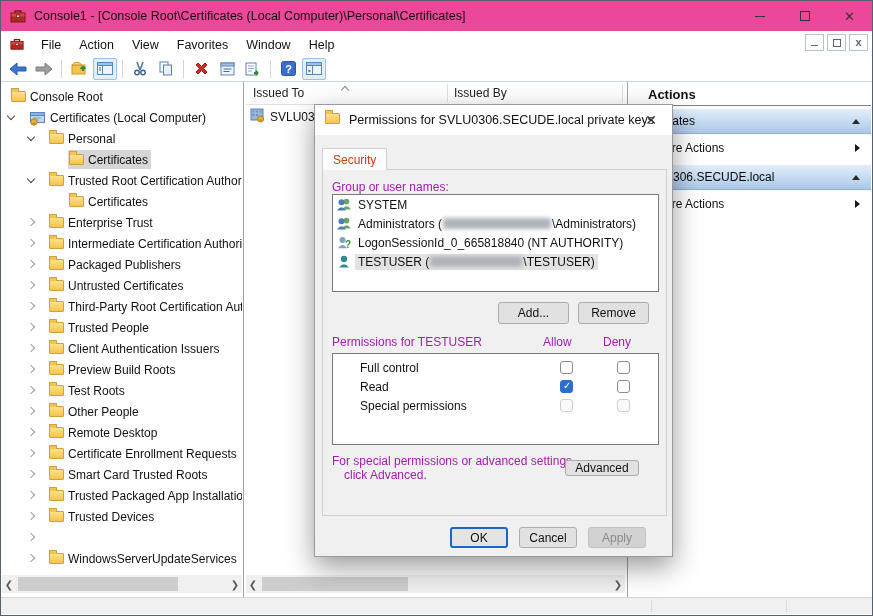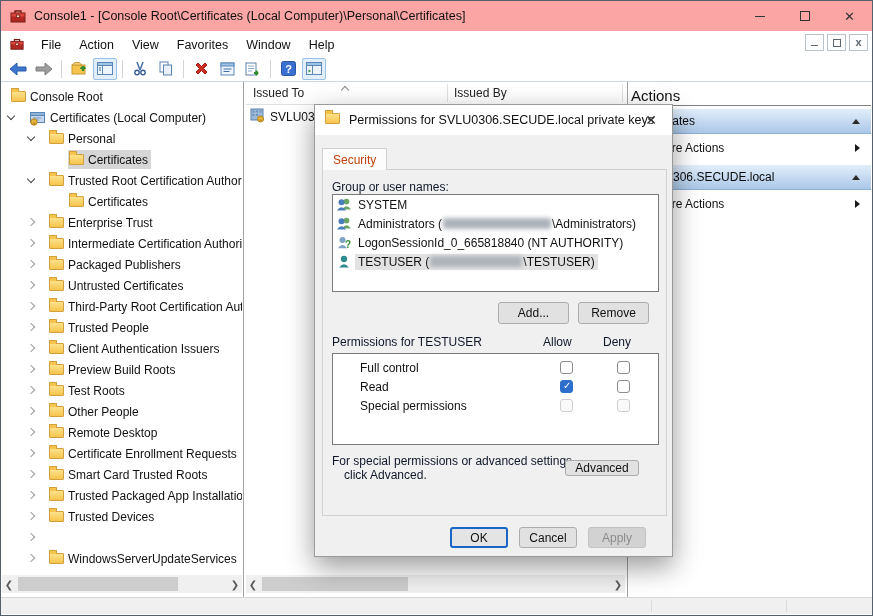--- a/index.html
+++ b/index.html
@@ -1,20 +1,20 @@
 <!DOCTYPE html>
 <html><head>
 <meta charset="utf-8">
 <style>
   html,body{margin:0;padding:0;background:#fff;}
   *{box-sizing:border-box;font-family:"Liberation Sans", sans-serif;}
   #win{position:relative;width:873px;height:616px;background:#fff;border:1px solid #56606c;overflow:hidden;}
 
   
-  #titlebar{position:absolute;left:0;top:0;width:100%;height:30px;background:#fca5a5;}
+  #titlebar{position:absolute;left:0;top:0;width:100%;height:30px;background:#ec4899;}
   #title-icon{position:absolute;left:9px;top:7px;width:16px;height:16px;}
   #title-text{position:absolute;left:33px;top:8px;font-size:12.5px;color:#111;white-space:nowrap;}
   .wctl{position:absolute;top:0;width:45px;height:30px;display:flex;align-items:center;justify-content:center;color:#333;}
   #btn-min{right:90px}#btn-max{right:45px}#btn-close{right:0}
   .glyph-min{width:10px;height:1px;background:#333;}
   .glyph-max{width:10px;height:10px;border:1px solid #333;}
   .glyph-close{font-size:13px;color:#333;line-height:1;}
 
   
   #menubar{position:absolute;left:0;top:30px;width:100%;height:25px;background:#fff;display:flex;align-items:center;}
@@ -67,42 +67,42 @@
   
   .hscroll{position:absolute;height:18px;background:#f0f0f0;display:flex;align-items:center;}
   #tree-scroll{left:1px;right:0;bottom:3px;left:0;width:240px;bottom:4px;}
   #list-scroll{left:0;width:379px;bottom:4px;}
   .sb-arrow{width:14px;height:18px;display:flex;align-items:center;justify-content:center;font-size:10px;color:#5a5a5a;}
   .sb-thumb{height:14px;background:#cdcdcd;}
   .sb-track{flex:1;position:relative;height:18px;}
   .sb-thumb{position:absolute;top:2px;}
 
   
-  #actions-title{position:absolute;left:2px;top:5px;font-size:15px;font-weight:normal;color:#111;}
+  #actions-title{position:absolute;left:19px;top:5px;font-size:13px;font-weight:bold;color:#111;}
   #actions-rule{position:absolute;left:0;top:23px;right:0;height:1px;background:#808080;}
   #actions-body{position:absolute;left:0;top:24px;right:0;bottom:0;}
   .aband{position:relative;height:26px;background:linear-gradient(#e3eefb,#aac8e8);border-top:1px solid #ffffff;border-bottom:1px solid #8fb0d3;display:flex;align-items:center;font-size:12px;color:#0a0a0a;padding-left:6px;margin-top:3px;}
   .aband:first-child{margin-top:2px;}
   .amore{position:relative;height:27px;display:flex;align-items:center;font-size:12px;color:#111;padding-left:26px;}
   .tri-up{position:absolute;right:11px;width:0;height:0;border-left:4px solid transparent;border-right:4px solid transparent;border-bottom:5px solid #2a2a2a;}
   .tri-right{position:absolute;right:11px;width:0;height:0;border-top:4px solid transparent;border-bottom:4px solid transparent;border-left:5px solid #1a1a1a;}
 
   
   #statusbar{position:absolute;left:0;bottom:1px;width:100%;height:17px;background:#f0f0f0;border-top:1px solid #d7d7d7;}
   .st-div{position:absolute;top:2px;bottom:2px;width:1px;background:#dcdcdc;}
 
   
   #dlg{position:absolute;left:313px;top:103px;width:359px;height:453px;background:#f0f0f0;border:1px solid #9a9a9a;box-shadow:0 10px 26px rgba(0,0,0,.4);z-index:50;}
   #dlg-titlebar{position:absolute;left:0;top:0;width:100%;height:30px;background:#fff;}
   #dlg-icon{position:absolute;left:10px;top:8px;}
   #dlg-title{position:absolute;left:34px;top:8px;font-size:12.5px;color:#111;white-space:nowrap;}
   #dlg-close{position:absolute;right:0;top:0;width:42px;height:30px;display:flex;align-items:center;justify-content:center;font-size:14px;color:#333;}
   #dlg-tab{position:absolute;left:7px;top:43px;height:22px;padding:0 10px;background:#fcfcfc;border:1px solid #d0d0d0;border-bottom:none;font-size:12px;color:#c2410c;display:flex;align-items:center;z-index:2;}
   #dlg-page{position:absolute;left:7px;top:64px;width:345px;height:347px;background:#f0f0f0;border:1px solid #d0d0d0;}
-  .dlbl{position:absolute;font-size:12px;color:#0f172a;white-space:nowrap;}
+  .dlbl{position:absolute;font-size:12px;color:#a21caf;white-space:nowrap;}
   #lbl-group{left:17px;top:75px;}
   #user-list{position:absolute;left:17px;top:89px;width:327px;height:98px;background:#fff;border:1px solid #7a7a7a;overflow:hidden;}
   .urow{position:relative;height:19px;display:flex;align-items:center;font-size:12px;color:#111;padding-left:3px;white-space:nowrap;}
   .urow .utxt{display:flex;align-items:center;padding:1px 3px;}
   .urow.sel .utxt{background:#e2e2e2;}
   .uico{margin-right:3px;flex:none;}
   .redact{display:inline-block;height:11px;border-radius:1px;background:#aeb3ba;filter:blur(2px);margin:0 1px;vertical-align:-1px;}
 
   .btn{position:absolute;display:flex;align-items:center;justify-content:center;font-size:12px;color:#111;background:#e1e1e1;border:1px solid #adadad;border-radius:3px;}
   #btn-add{left:183px;top:197px;width:71px;height:22px;}

